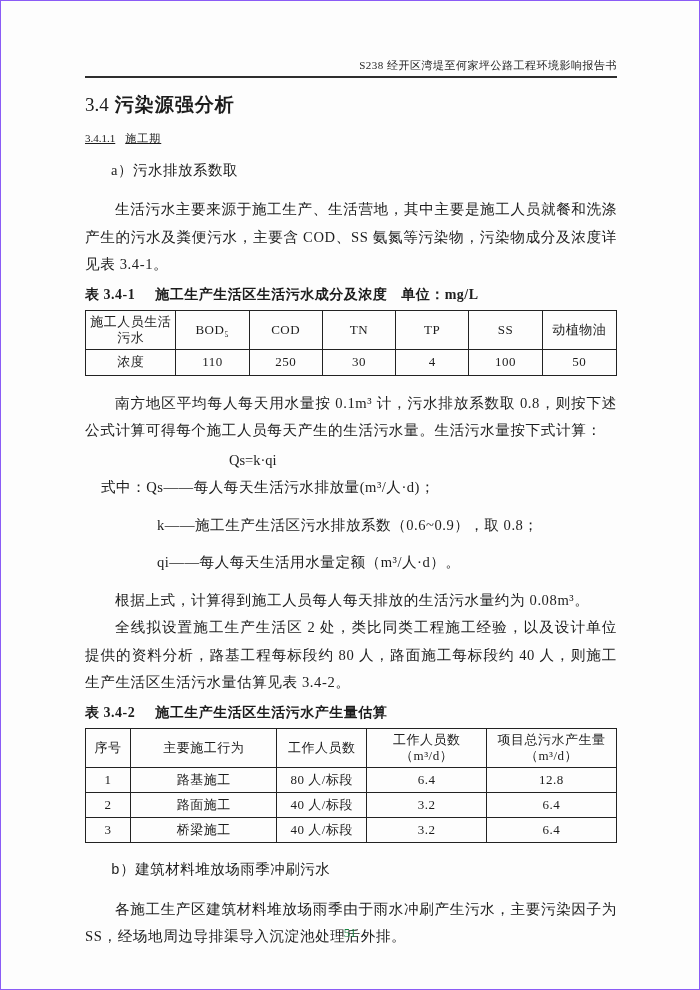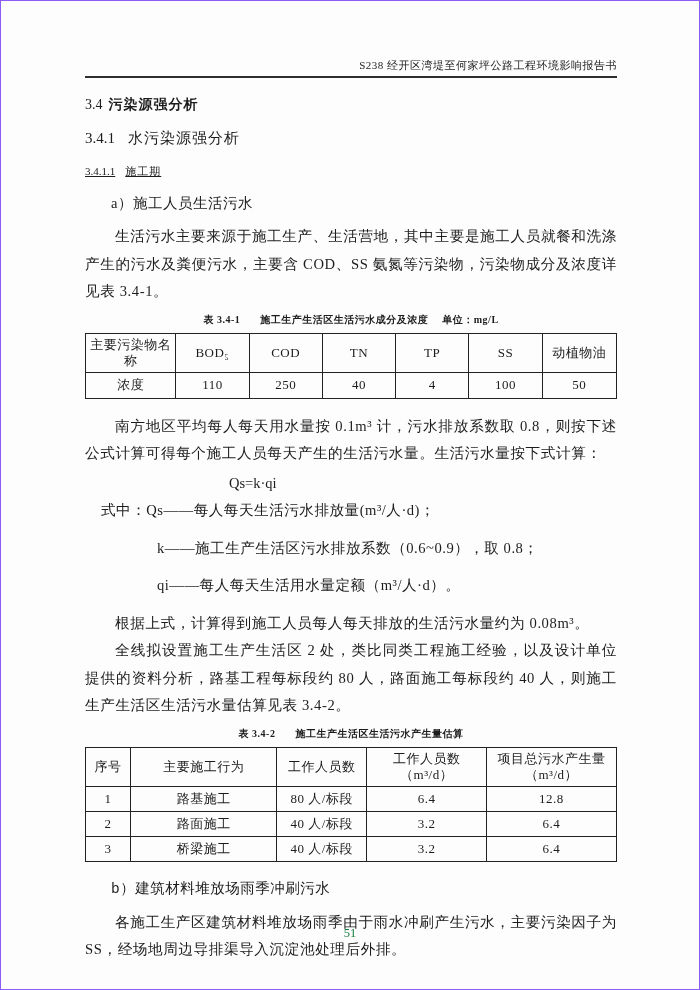--- a/index.html
+++ b/index.html
@@ -27,38 +27,38 @@
     padding-bottom: 3px;
     text-align: right;
     font-size: 11px;
     letter-spacing: 0.5px;
     border-bottom: 2px solid #2e2e2e;
   }
   .heading {
     font-size: 15px;
     line-height: 20px;
   }
-  .h1 { margin-top: 17px; font-size: 14px; }
+  .h1 { margin-top: 17px; font-size: 19px; }
   .h1 .hnum { font-weight: 400; margin-right: 6px; }
   .h1 .htitle { font-weight: 700; letter-spacing: 1px; }
   .h2 { margin-top: 13px; }
   .h2 .hnum { margin-right: 13px; }
   .h2 .htitle { letter-spacing: 1px; }
   .h3 { margin-top: 13px; font-size: 11px; text-decoration: underline; }
   .h3 .hnum { margin-right: 10px; }
   .h3 .htitle { letter-spacing: 1px; }
   .item-label {
     margin-top: 11px;
     padding-left: 26px;
     font-size: 14.5px;
     line-height: 22px;
     letter-spacing: 0.5px;
   }
   .para {
-    margin-top: 9px;
+    margin-top: 15px;
     font-size: 14.6px;
     line-height: 27.5px;
     text-align: justify;
     text-indent: 30px;
     letter-spacing: 0.6px;
   }
   .para.no-indent { text-indent: 0; }
   .formula-line {
     margin-top: 2px;
     padding-left: 144px;
@@ -67,23 +67,23 @@
   }
   .def-line {
     font-size: 14.6px;
     line-height: 27.5px;
     letter-spacing: 0.5px;
   }
   .def-intro { padding-left: 16px; font-family: Liberation Serif, serif; }
   .def-sub { padding-left: 72px; margin-top: 10px; }
   .table-caption {
     margin-top: 7px;
-    text-align: center;
+    text-align: left;
     font-weight: 700;
-    font-size: 10px;
+    font-size: 14px;
     letter-spacing: 0.5px;
   }
   .table-caption .cap-gap { display: inline-block; width: 20px; }
   .table-caption .cap-gap-sm { display: inline-block; width: 14px; }
   table {
     width: 100%;
     border-collapse: collapse;
     margin-top: 6px;
     table-layout: fixed;
   }
@@ -120,61 +120,58 @@
   <div class="content">
 
     <div class="doc-header">
       <span>S238 经开区湾堤至何家坪公路工程环境影响报告书</span>
     </div>
 
     <div class="heading h1">
       <span class="hnum">3.4</span><span class="htitle">污染源强分析</span>
     </div>
 
-    <div class="heading h2">
-      <span class="hnum">3.4.1</span><span class="htitle">水污染源强分析</span>
-    </div>
 
     <div class="heading h3">
       <span class="hnum">3.4.1.1</span><span class="htitle">施工期</span>
     </div>
 
-    <div class="item-label">a）施工人员生活污水</div>
+    <div class="item-label">a）污水排放系数取</div>
 
     <div class="para">生活污水主要来源于施工生产、生活营地，其中主要是施工人员就餐和洗涤产生的污水及粪便污水，主要含 COD、SS 氨氮等污染物，污染物成分及浓度详见表 3.4-1。</div>
 
     <div class="table-caption">
       <span>表 3.4-1</span><span class="cap-gap"></span><span>施工生产生活区生活污水成分及浓度</span><span class="cap-gap-sm"></span><span>单位：mg/L</span>
     </div>
 
     <table class="t1">
       <colgroup>
         <col style="width:17%">
         <col style="width:13.8%">
         <col style="width:13.8%">
         <col style="width:13.8%">
         <col style="width:13.8%">
         <col style="width:13.8%">
         <col style="width:14%">
       </colgroup>
       <tbody>
           <tr>
-        <th>主要污染物名称</th>
+        <th>施工人员生活污水</th>
         <th>BOD₅</th>
         <th>COD</th>
         <th>TN</th>
         <th>TP</th>
         <th>SS</th>
         <th>动植物油</th>
       </tr>
       <tr>
         <td>浓度</td>
         <td>110</td>
         <td>250</td>
-        <td>40</td>
+        <td>30</td>
         <td>4</td>
         <td>100</td>
         <td>50</td>
       </tr>
     </tbody>
       </table>
 
     <div class="para mt14">南方地区平均每人每天用水量按 0.1m³ 计，污水排放系数取 0.8，则按下述公式计算可得每个施工人员每天产生的生活污水量。生活污水量按下式计算：</div>
 
     <div class="formula-line">Qs=k·qi</div>

